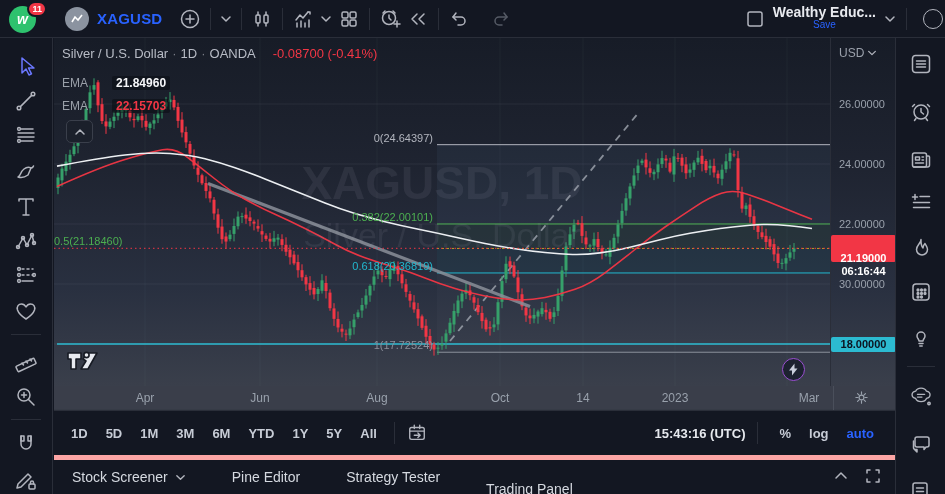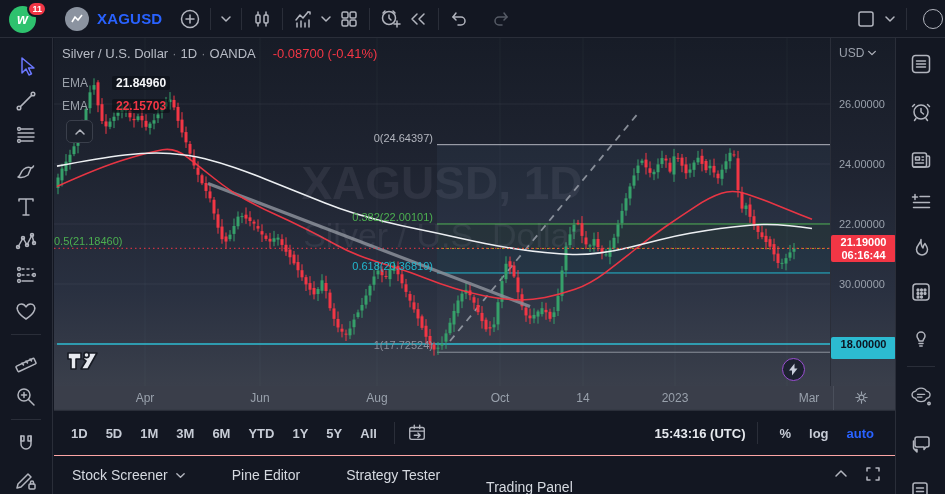--- a/index.html
+++ b/index.html
@@ -54,43 +54,43 @@
   .tv-logo{position:absolute;left:12px;top:312px;z-index:5;cursor:pointer;}
   .bolt-badge{position:absolute;left:728px;top:320px;width:23px;height:23px;border-radius:50%;
       border:1.6px solid #9a4fd1;background:#1d2230;display:flex;align-items:center;justify-content:center;z-index:5;cursor:pointer;}
 
   
   .price-axis{position:absolute;left:830px;top:38px;width:65px;height:348px;border-left:1px solid #2a2e39;
       background:linear-gradient(180deg,#171c27 0%,#1f2431 38%,#293040 72%,#3a3f4b 100%);font-size:11px;color:#99a0ab;}
   .pa-currency{position:absolute;left:8px;top:8px;font-size:12px;color:#9aa0ab;display:flex;align-items:center;cursor:pointer;}
   .pa-tick{position:absolute;left:8px;transform:translateY(-50%);}
   .badge{position:absolute;left:0;width:65px;text-align:center;font-weight:bold;border-radius:2px;}
-  .badge-last{top:197px;height:27px;background:#f23645;color:#fff;font-size:11px;line-height:13px;padding-top:1px;}
-  .badge-level{top:299px;height:22px;background:#2cbbd1;color:#0c1420;font-size:11px;line-height:15px;}
+  .badge-last{top:197px;height:27px;background:#f23645;color:#fff;font-size:11px;line-height:13px;padding-top:17px;}
+  .badge-level{top:299px;height:15px;background:#2cbbd1;color:#0c1420;font-size:11px;line-height:15px;}
 
   
   .time-axis{position:absolute;left:54px;top:386px;width:910px;height:24px;background:#3a3e4a;
       border-bottom:1px solid #23273220;font-size:12px;color:#99a1ac;}
   .ta-tick{position:absolute;top:5px;transform:translateX(-50%);}
   .ta-div{position:absolute;left:779px;top:0;width:1px;height:24px;background:#4a4f5b;}
   .ta-gear{position:absolute;left:800px;top:4px;color:#9aa2ad;cursor:pointer;}
 
   
   .bottom-toolbar{position:absolute;left:54px;top:410px;width:841px;height:45px;background:#131722;
       border-top:1px solid #2a2e39;display:flex;align-items:center;font-size:13px;}
   .range{color:#c7ccd6;font-weight:600;padding:0 9px;cursor:pointer;}
   .bt-div{width:1px;height:22px;background:#2a2e39;margin:0 8px;}
   .bt-right{margin-left:auto;display:flex;align-items:center;margin-right:12px;}
   .clock{color:#e6e9ee;font-weight:600;cursor:pointer;}
   .scale-btn{color:#c7ccd6;font-weight:600;padding:0 9px;cursor:pointer;}
   .scale-btn.auto{color:#2962ff;}
 
   
   .bottom-panel{position:absolute;left:54px;top:455px;width:841px;height:39px;background:#131722;
-      border-top:1px solid #fca5a5;display:flex;align-items:center;font-size:14px;}
+      border-top:5px solid #fca5a5;display:flex;align-items:center;font-size:14px;}
   .bp-tab{color:#d5d9e0;margin-left:18px;cursor:pointer;display:flex;align-items:center;}
   .bp-right{margin-left:auto;display:flex;align-items:center;margin-right:14px;gap:16px;}
 
   
   .right-sidebar{position:absolute;left:895px;top:38px;width:50px;height:456px;background:#131722;
       border-left:1px solid #2a2e39;display:flex;flex-direction:column;align-items:center;overflow:hidden;}
   .rs-icon{width:36px;height:36px;display:flex;align-items:center;justify-content:center;cursor:pointer;flex:none;}
   .rs-sep{width:28px;height:1px;background:#2a2e39;margin:5px 0;flex:none;}
 
   .icon{stroke:#b2b5be;fill:none;stroke-width:1.5;stroke-linecap:round;stroke-linejoin:round;}
@@ -179,20 +179,24 @@
           <path d="M17 9H9a4 4 0 0 0 0 8h3"></path>
             <path d="M14 5l3 4-3 3"></path>
           </svg>
       </div>
     </div>
     <div style="margin-left:auto;display:flex;align-items:center;margin-right:2px;">
       <div class="tb-btn">
         <svg class="icon" width="22" height="22" viewBox="0 0 22 22">
           <rect x="4" y="4" width="14" height="14" rx="2"></rect>
           </svg>
+      </div>
+      <div class="layout-name-block">
+        <span class="layout-name">Wealthy Educ...</span>
+        <span class="save-label">Save</span>
       </div>
       <div class="tb-btn" style="width:20px">
         <svg class="icon" width="12" height="12" viewBox="0 0 12 12">
             <path d="M2 4l4 4 4-4"></path>
           </svg>
       </div>
       <div class="tb-div"></div>
       <div class="partial-circle"></div>
     </div>
   </div>

